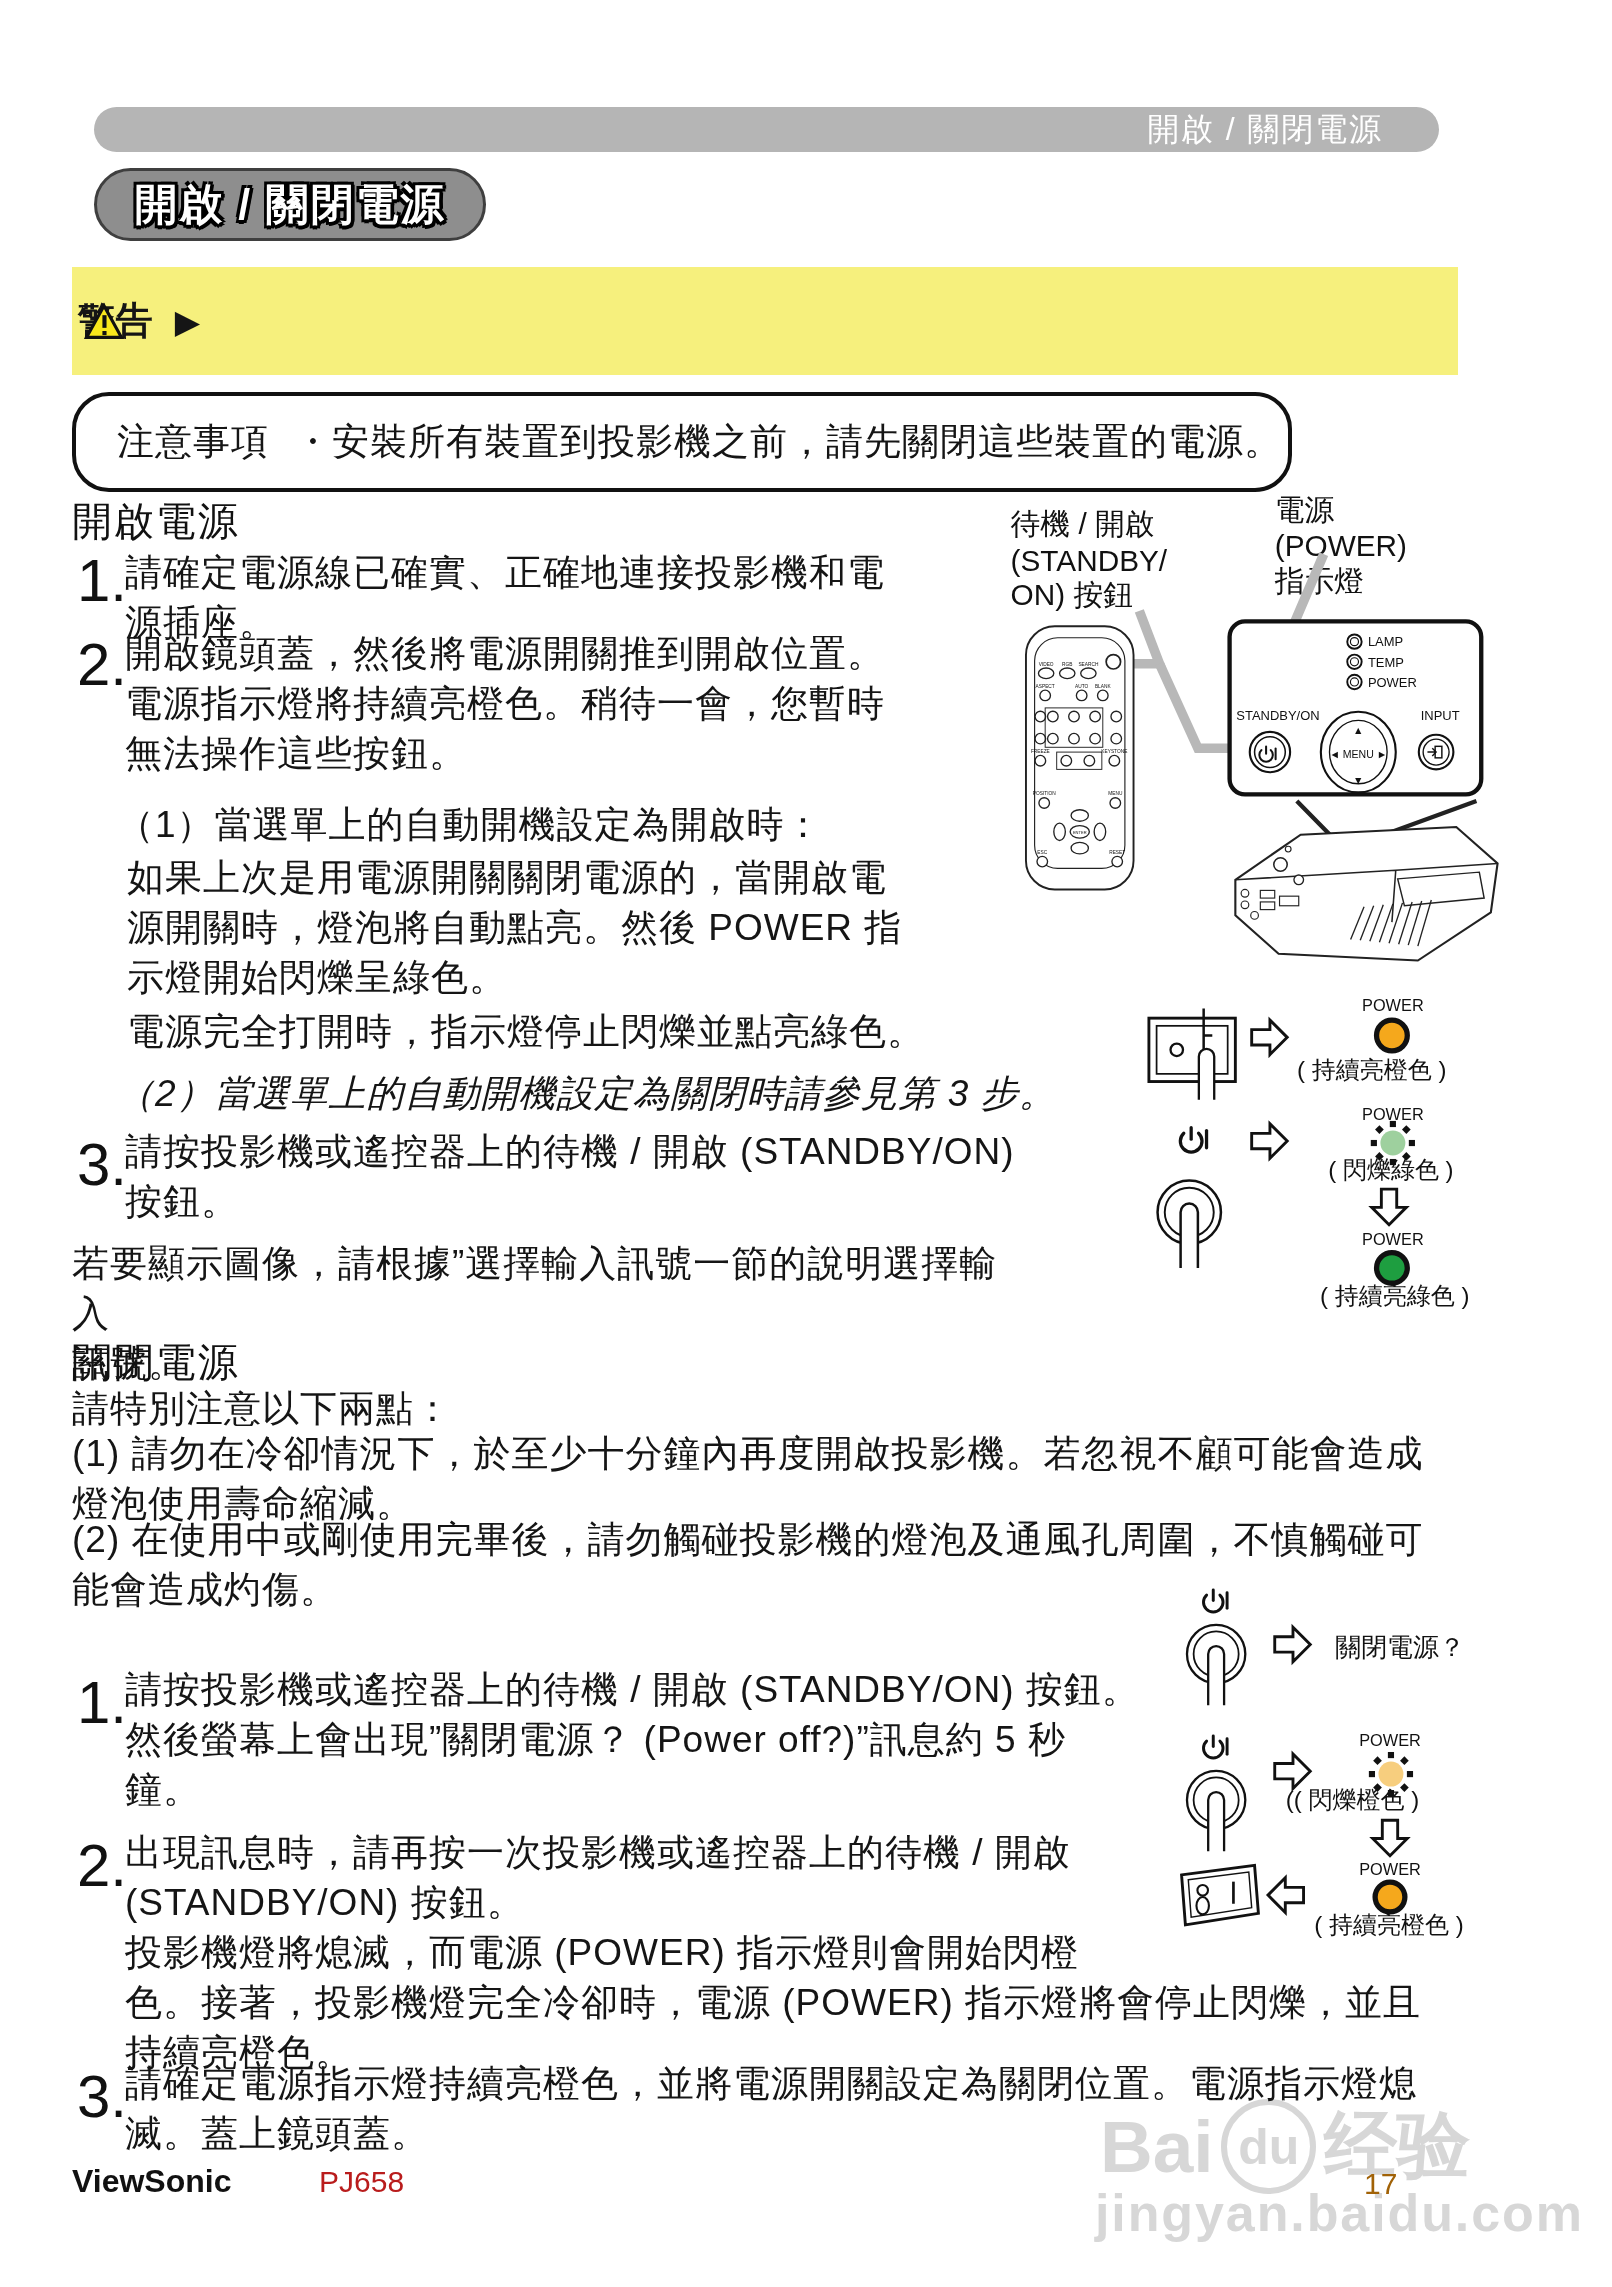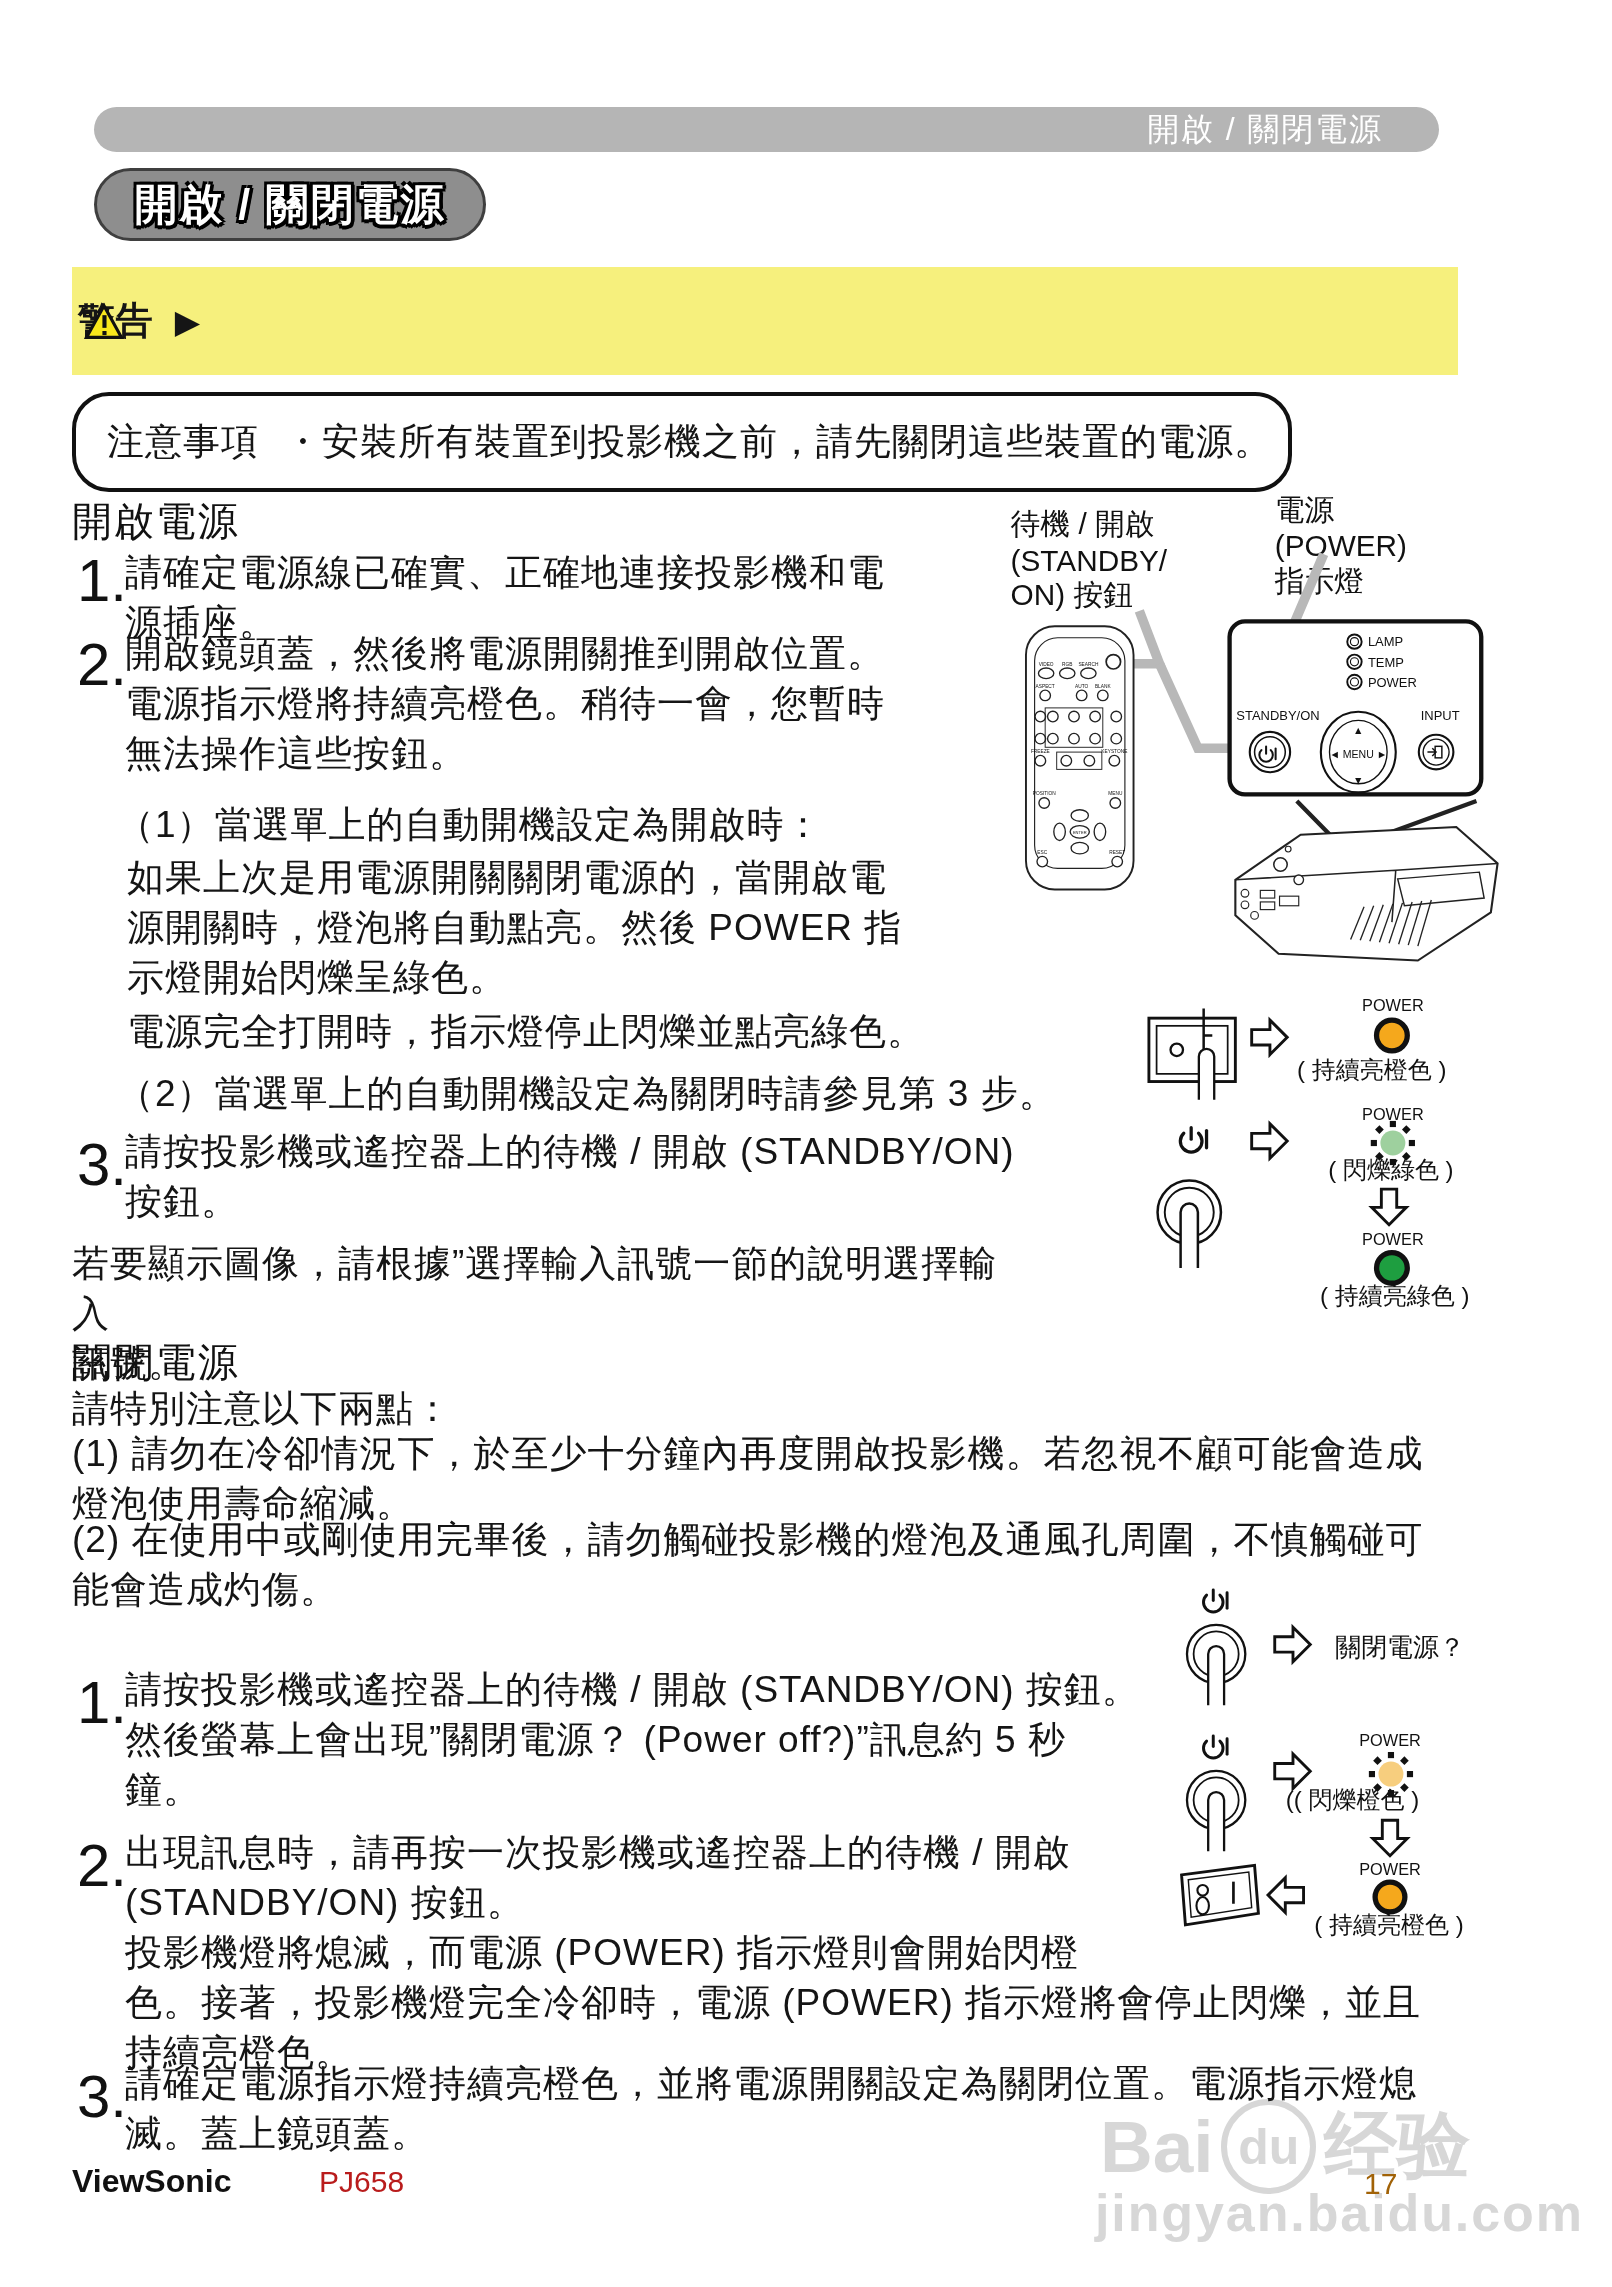--- a/index.html
+++ b/index.html
@@ -14,21 +14,21 @@
   .badge{position:absolute;left:94px;top:168px;width:386px;height:67px;background:var(--badge_gray,#8e8e8e);
       border:3.8px solid #3f3f3f;border-radius:38px;display:flex;align-items:center;justify-content:center;}
   .badge span{color:#fff;font-weight:bold;font-size:43px;letter-spacing:1.9px;
       text-shadow:-2.9px -2.9px 0 #000,2.9px -2.9px 0 #000,-2.9px 2.9px 0 #000,2.9px 2.9px 0 #000,0 3.8px 0 #000,3.8px 0 0 #000;}
   .warnbox{position:absolute;left:72px;top:267px;width:1386px;height:108px;background:var(--yellow,#f6f07d);
       display:flex;align-items:center;font-size:37px;letter-spacing:1px;}
   .warnbox .wlab{font-weight:bold;margin-left:5.8px;}
   .warnbox .warr{margin:0 13.4px 0 21px;font-size:33px;}
   .cautionbox{position:absolute;left:72px;top:392px;width:1212px;height:92px;border:4.8px solid #111;
       border-radius:37px;display:flex;align-items:center;font-size:37px;letter-spacing:1px;}
-  .cautionbox .clab{margin-left:31px;}
+  .cautionbox .clab{margin-left:41px;}
   .cautionbox .ctext{margin-left:25px;}
   .footer-brand{position:absolute;left:72px;top:2163px;font-size:32px;font-weight:bold;color:#111;}
   .footer-model{position:absolute;left:319px;top:2165px;font-size:30px;color:#b91c1c;}
   .pagenum{position:absolute;left:1364px;top:2167px;font-size:30px;color:#a16207;z-index:5;}
   .wm{position:absolute;color:var(--watermark_gray,#d7d7d7);font-weight:bold;z-index:1;}
   .wm1{left:1100px;top:2097px;font-size:73px;display:flex;align-items:center;}
   .wm1 .du{display:inline-flex;width:83px;height:83px;border:6.7px solid var(--watermark_gray,#d7d7d7);
       border-radius:50%;align-items:center;justify-content:center;font-size:50px;margin:0 7.7px;}
   .wm2{left:1095px;top:2183px;font-size:52px;letter-spacing:1.9px;}
   .txtlayer{position:relative;z-index:2;}
@@ -81,21 +81,21 @@
 源插座。</div>
     <div class="stepnum" style="left:77px;top:630px;">2.</div>
     <div class="t" style="left:125px;top:629px;width:903px;">開啟鏡頭蓋，然後將電源開關推到開啟位置。
 電源指示燈將持續亮橙色。稍待一會，您暫時
 無法操作這些按鈕。</div>
     <div class="t" style="left:117px;top:800px;width:961px;">（1）當選單上的自動開機設定為開啟時：</div>
     <div class="t" style="left:127px;top:853px;width:903px;">如果上次是用電源開關關閉電源的，當開啟電
 源開關時，燈泡將自動點亮。然後 POWER 指
 示燈開始閃爍呈綠色。</div>
     <div class="t" style="left:127px;top:1007px;width:1009px;">電源完全打開時，指示燈停止閃爍並點亮綠色。</div>
-    <div class="t" style="left:117px;top:1069px;width:1191px;">（2）當選單上的自動開機設定為關閉時請參見第 3 步。</div>
+    <div class="t" style="left:117px;top:1069px;width:1191px;font-style:italic;">（2）當選單上的自動開機設定為關閉時請參見第 3 步。</div>
     <div class="stepnum" style="left:77px;top:1130px;">3.</div>
     <div class="t" style="left:125px;top:1127px;width:941px;">請按投影機或遙控器上的待機 / 開啟 (STANDBY/ON)
 按鈕。</div>
     <div class="t" style="left:72px;top:1239px;width:941px;">若要顯示圖像，請根據”選擇輸入訊號一節的說明選擇輸入
 訊號。</div>
 
     <div class="heading" style="left:72px;top:1335px;">關閉電源</div>
     <div class="t" style="left:72px;top:1384px;width:769px;">請特別注意以下兩點：</div>
     <div class="t" style="left:72px;top:1429px;width:1499px;">(1) 請勿在冷卻情況下，於至少十分鐘內再度開啟投影機。若忽視不顧可能會造成
 燈泡使用壽命縮減。</div>

